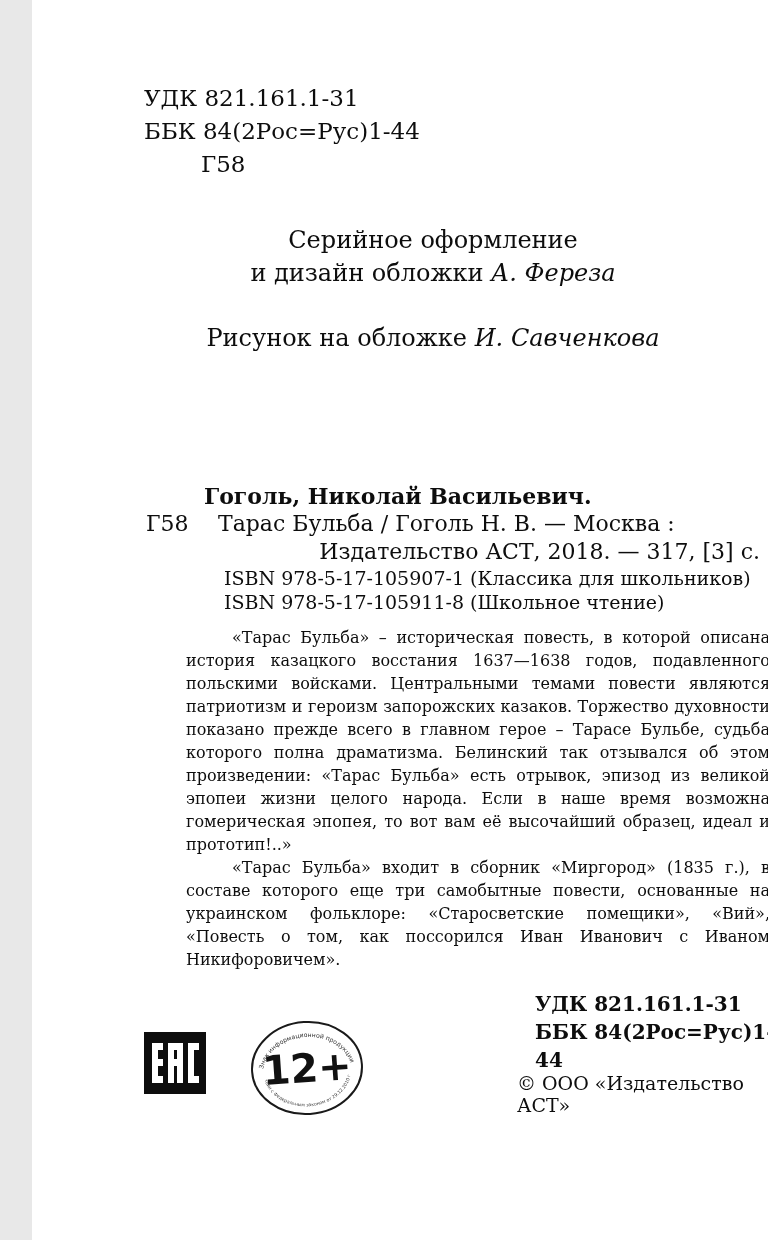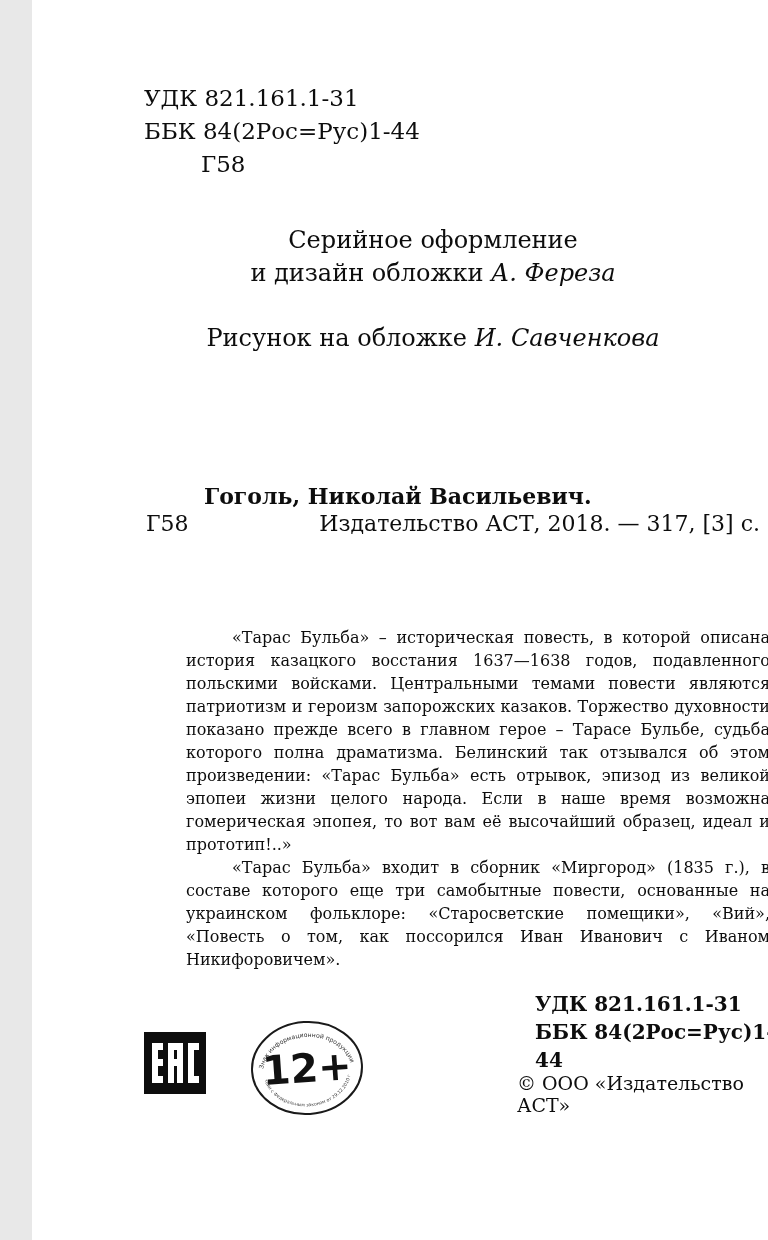--- a/index.html
+++ b/index.html
@@ -59,24 +59,29 @@
 
   <div class="abs credits-1">
     <div>Серийное оформление</div>
     <div><span>и дизайн обложки </span><span class="ital">А. Фереза</span></div>
   </div>
 
   <div class="abs catalog">
     <div class="author">Гоголь, Николай Васильевич.</div>
     <div class="line2">
       <span class="g58">Г58</span>
+      <span>Тарас Бульба / Гоголь Н. В. — Москва :</span>
     </div>
     <div class="line3">Издательство АСТ, 2018. — 317, [3] с.</div>
   </div>
 
+  <div class="abs isbn-block">
+    <div>ISBN 978-5-17-105907-1 (Классика для школьников)</div>
+    <div>ISBN 978-5-17-105911-8 (Школьное чтение)</div>
+  </div>
 
   <div class="abs annotation">
     <p>«Тарас Бульба» – историческая повесть, в которой описана история казацкого восстания 1637—1638 годов, подавленного польскими войсками. Центральными темами повести являются патриотизм и героизм запорожских казаков. Торжество духовности показано прежде всего в главном герое – Тарасе Бульбе, судьба которого полна драматизма. Белинский так отзывался об этом произведении: «Тарас Бульба» есть отрывок, эпизод из великой эпопеи жизни целого народа. Если в наше время возможна гомерическая эпопея, то вот вам её высочайший образец, идеал и прототип!..»</p>
     <p>«Тарас Бульба» входит в сборник «Миргород» (1835 г.), в составе которого еще три самобытные повести, основанные на украинском фольклоре: «Старосветские помещики», «Вий», «Повесть о том, как поссорился Иван Иванович с Иваном Никифоровичем».</p>
   </div>
 
   <div class="abs bottom-codes">
     <div>УДК 821.161.1-31</div>
     <div>ББК 84(2Рос=Рус)1-44</div>
   </div>

